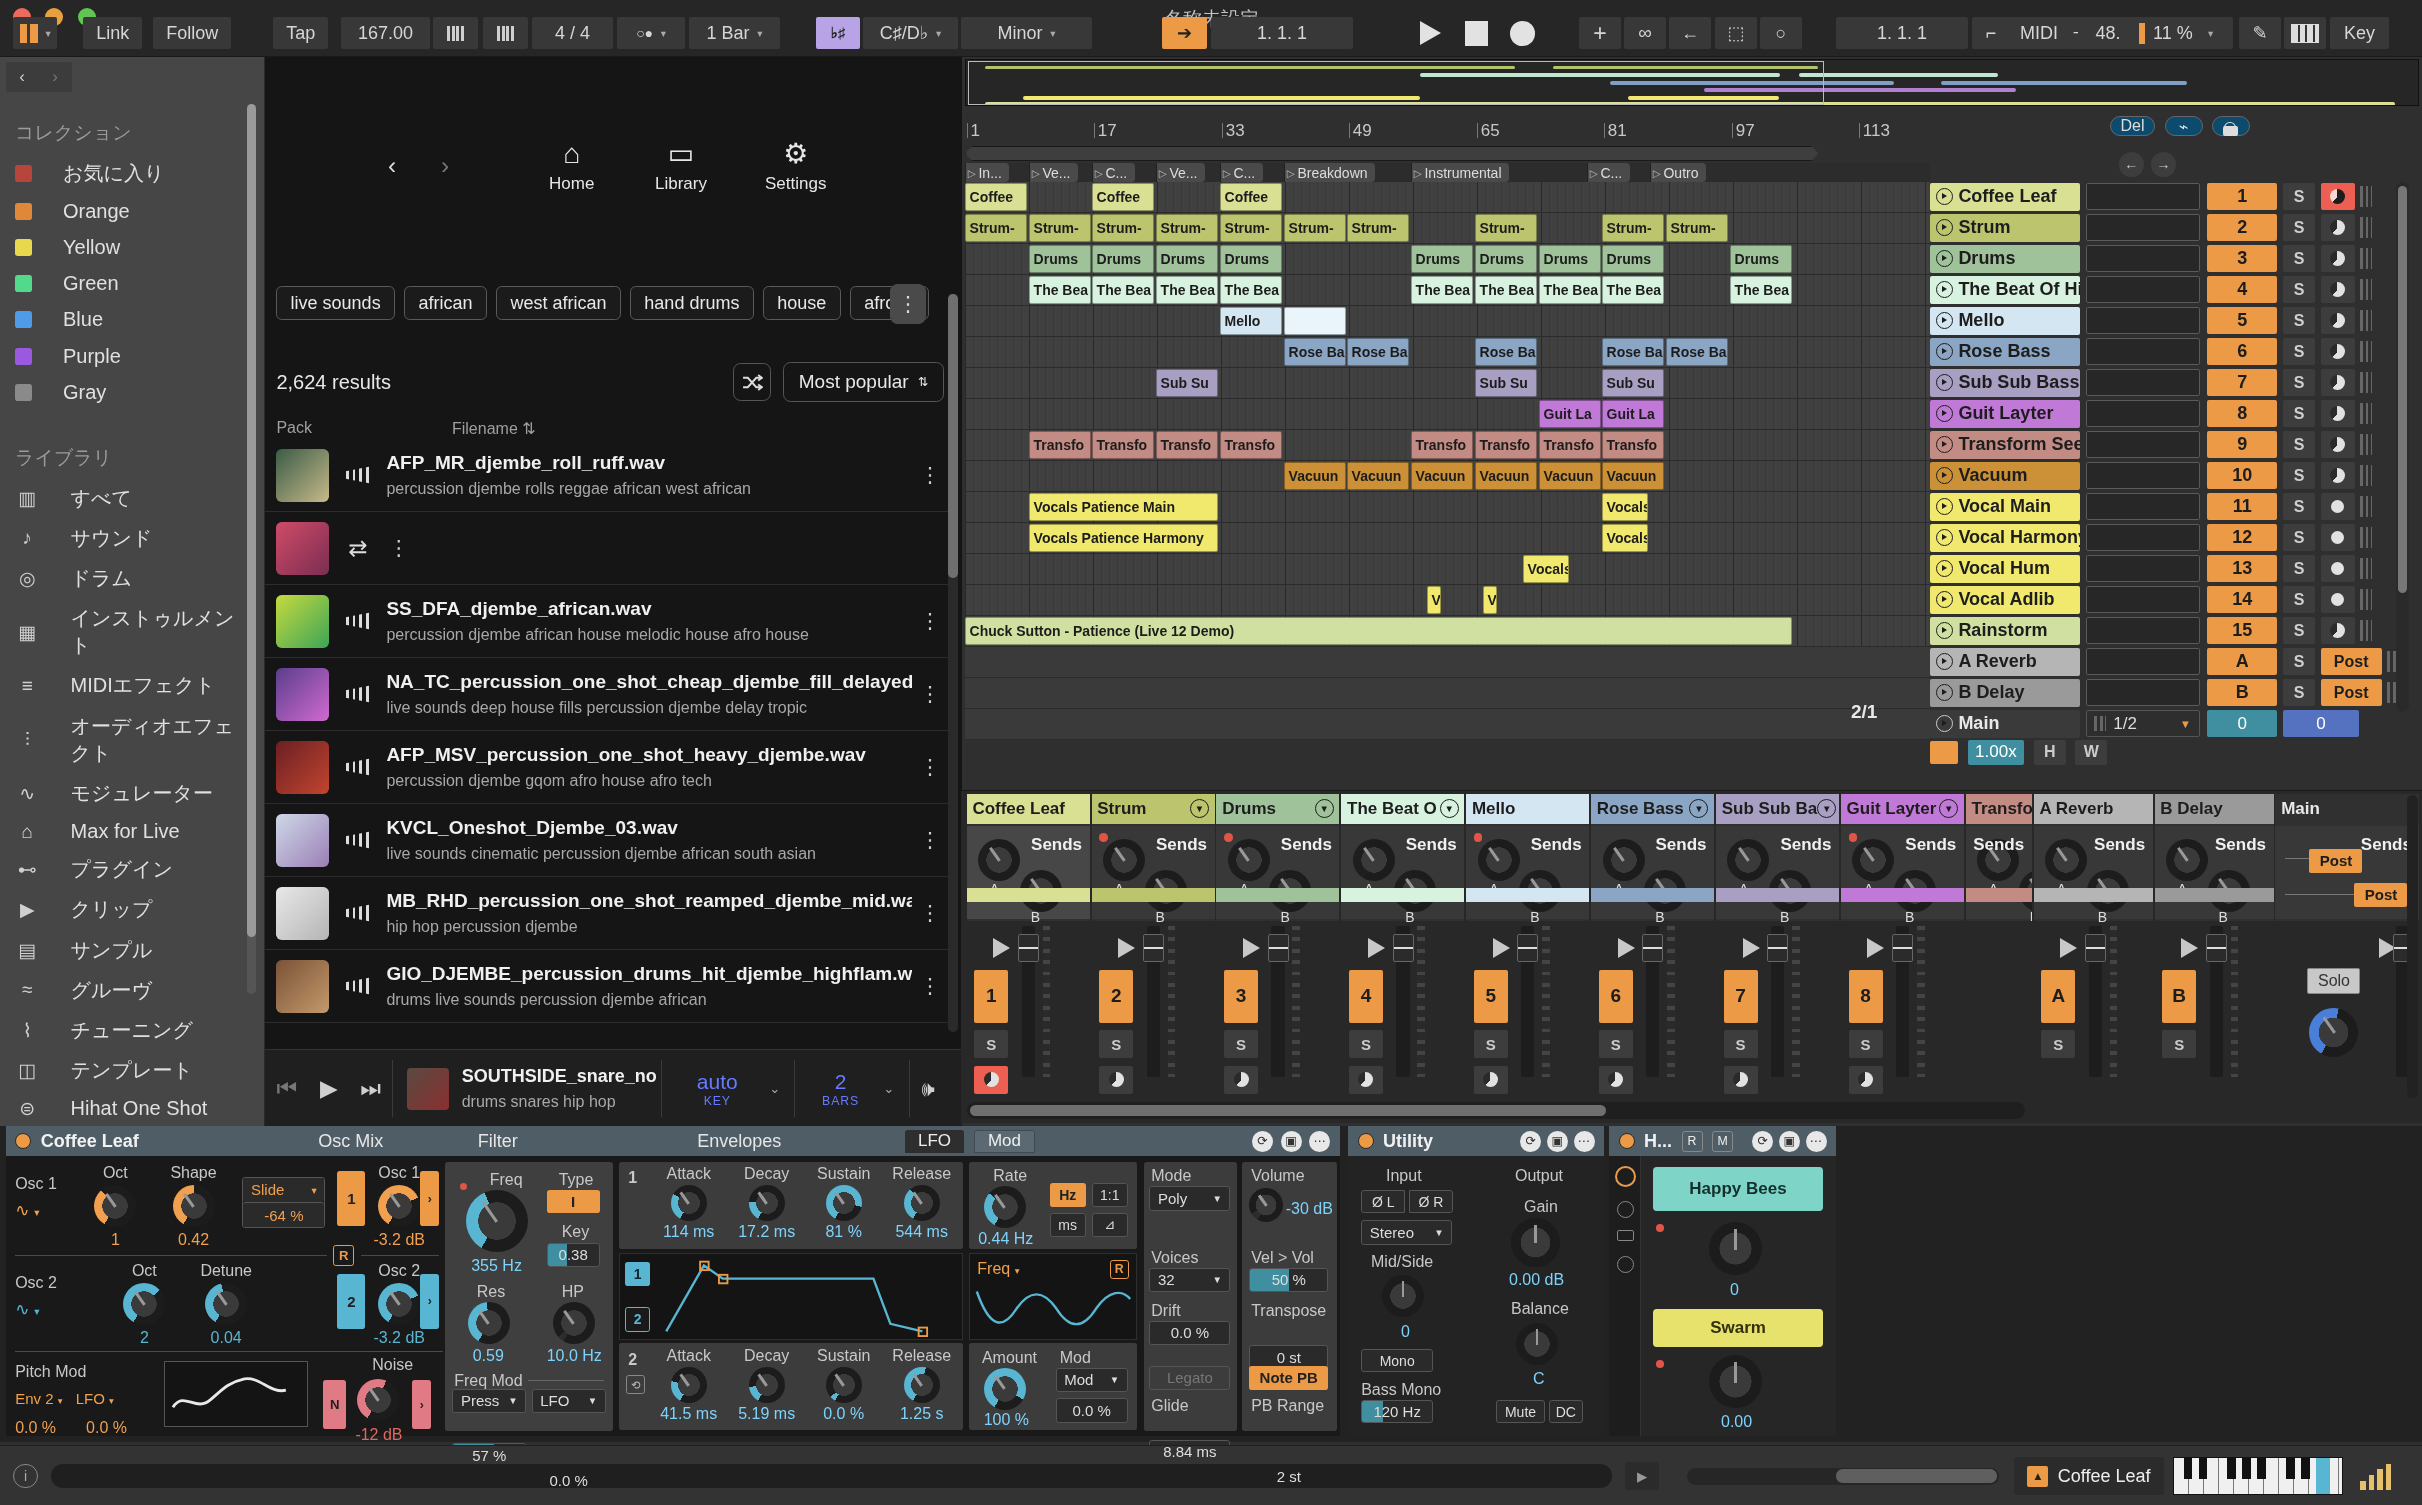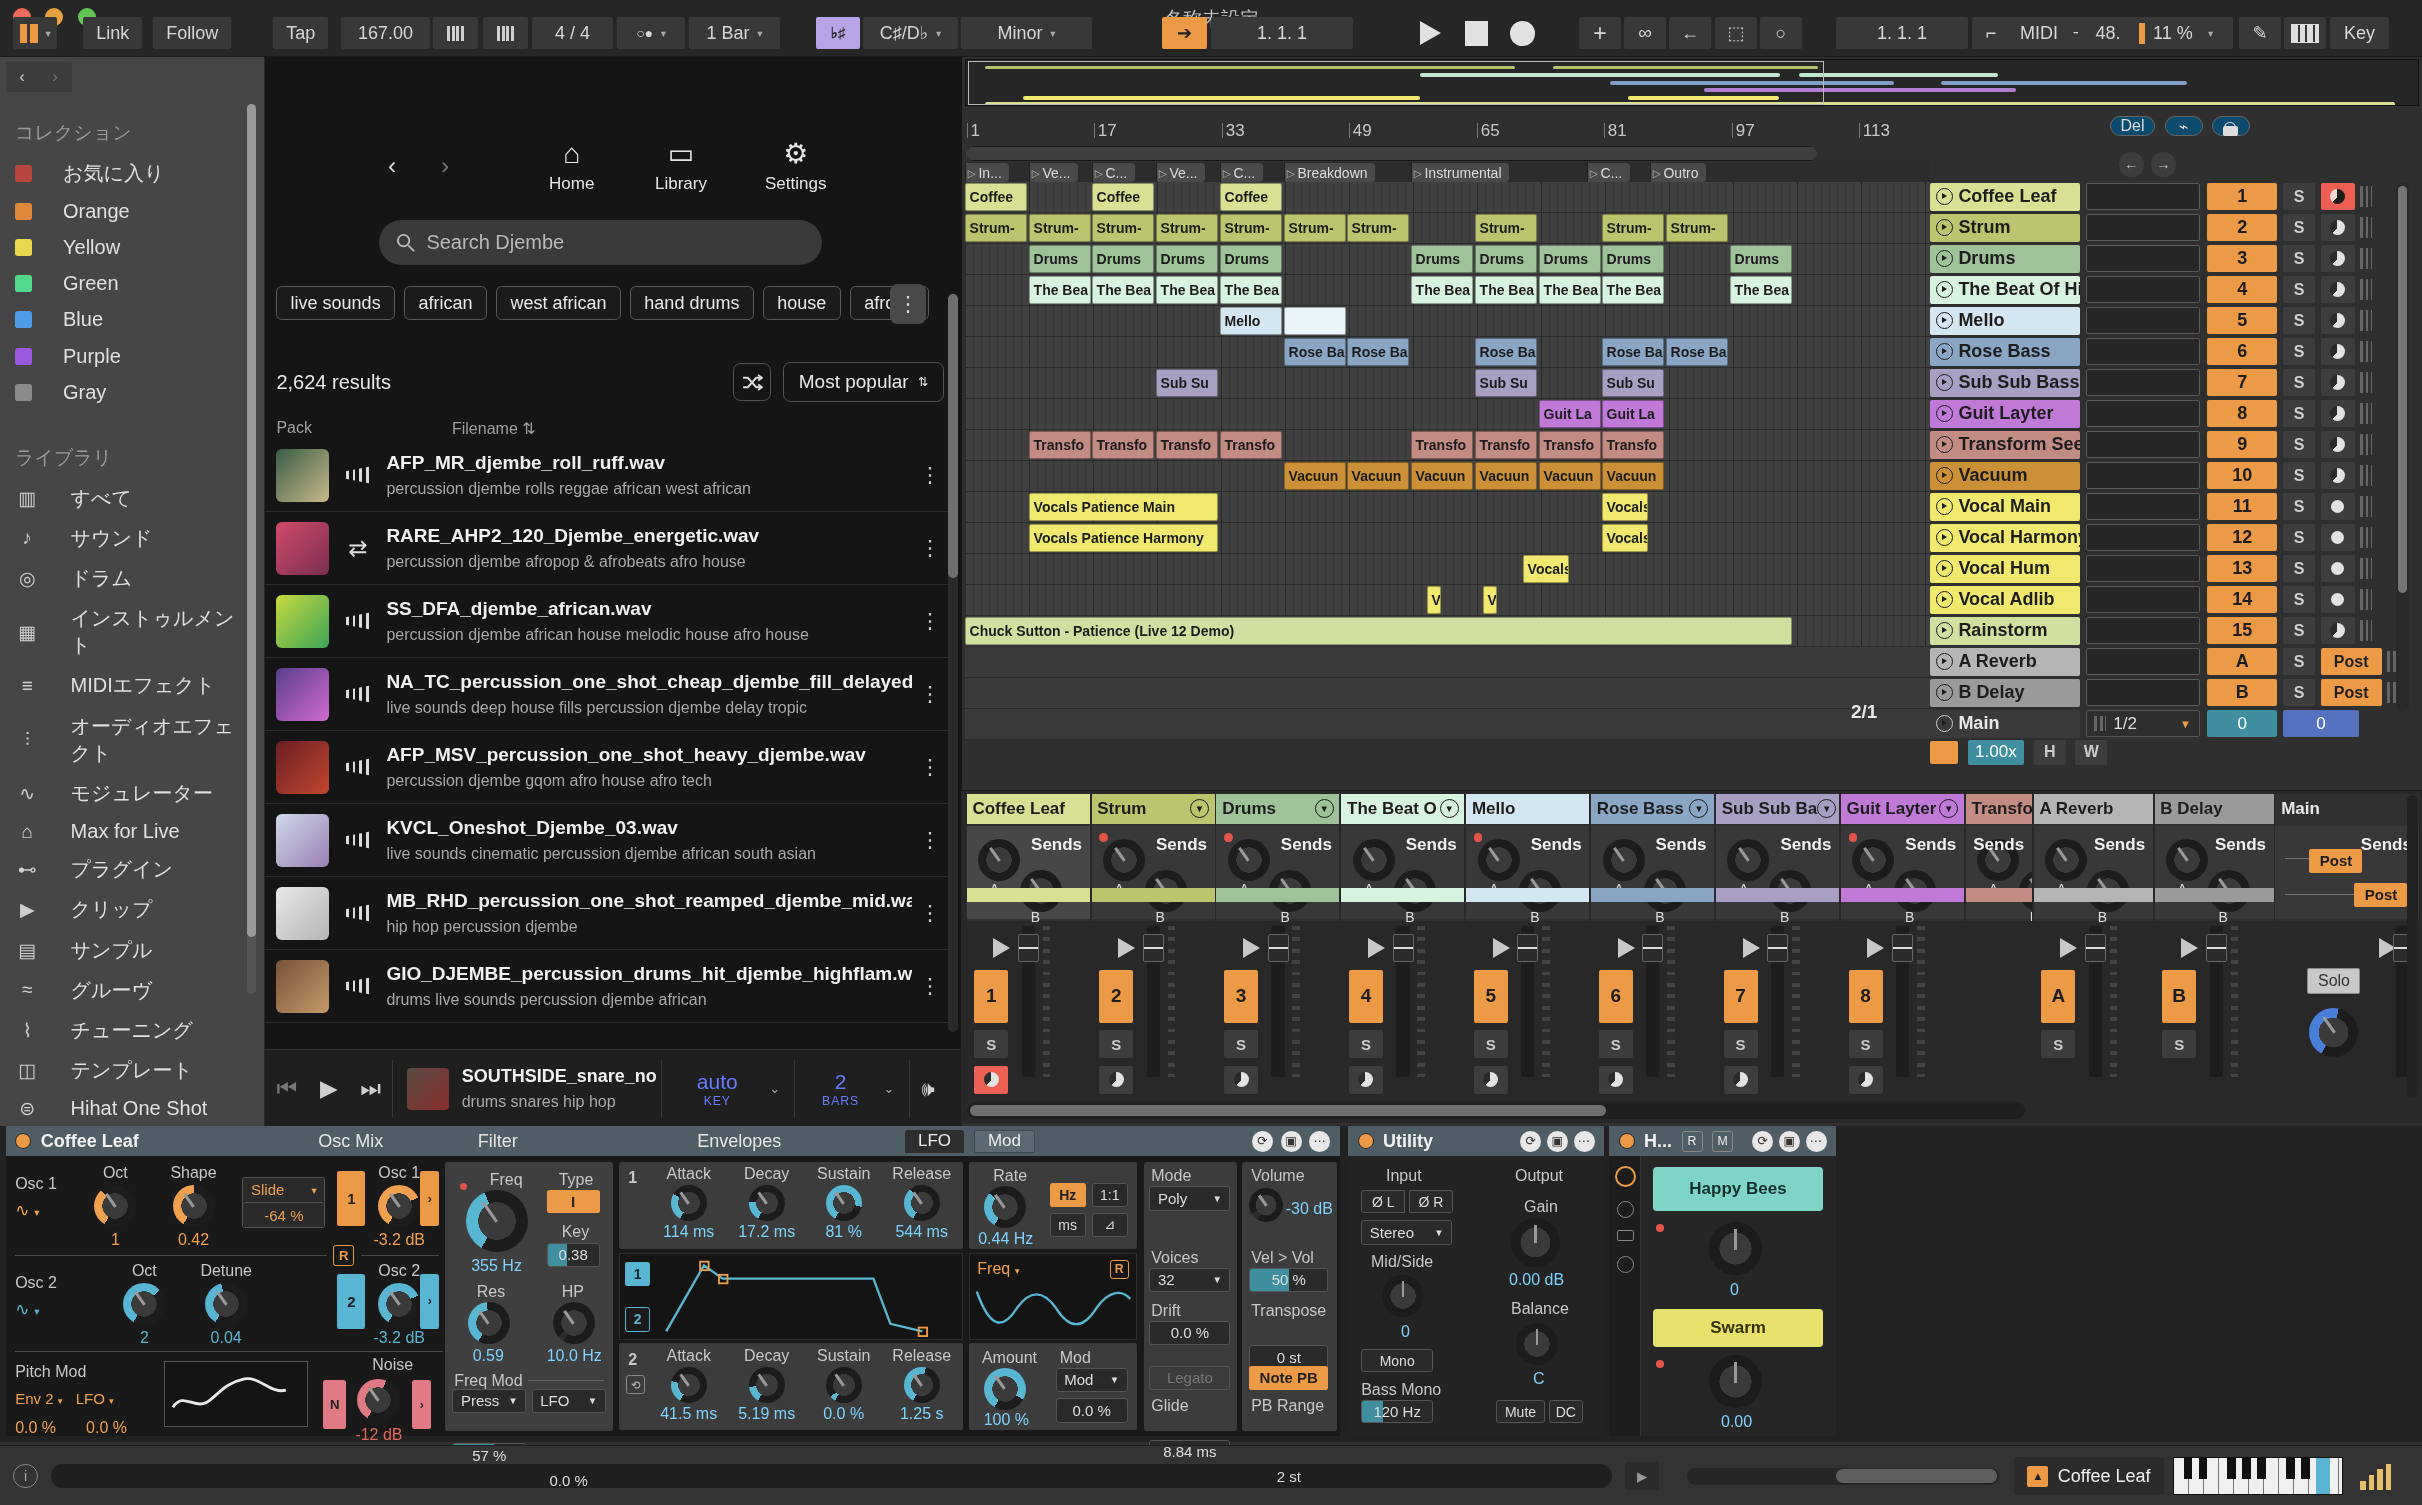--- a/index.html
+++ b/index.html
@@ -404,27 +404,20 @@
       <span>Home</span>
     </div>
     <div class="a spnav" style="left:390px;top:83px">
       <span class="gi">▭</span>
       <span>Library</span>
     </div>
     <div class="a spnav" style="left:500px;top:83px">
       <span class="gi">⚙</span>
       <span>Settings</span>
     </div>
-    <div id="search" class="a">
-      <svg width="19" height="19" viewBox="0 0 20 20">
-          <circle cx="8" cy="8" r="6" fill="none" stroke="#b9b9b9" stroke-width="2"></circle>
-          <line x1="13" y1="13" x2="19" y2="19" stroke="#b9b9b9" stroke-width="2"></line>
-        </svg>
-      <span>Search Djembe</span>
-    </div>
     <div id="tagrow" class="a">
 
     <span class="tag">live sounds</span>
         <span class="tag">african</span>
         <span class="tag">west african</span>
         <span class="tag">hand drums</span>
         <span class="tag">house</span>
         <span class="tag">afropo</span>
       </div>
     <div id="tagmore" class="a">⋮</div>
@@ -457,24 +450,20 @@
             <div class="rname">AFP_MR_djembe_roll_ruff.wav</div>
             <div class="rtags">percussion   djembe   rolls   reggae   african   west african</div>
           </span>
           <span class="kebab">⋮</span>
         </div>
         <div class="rrow">
           <span class="art" style="background: linear-gradient(135deg, rgb(208, 74, 104), rgb(122, 46, 82));"></span>
           <span class="wwrap">
 
             <span class="loopic">⇄</span>
-          </span>
-          <span class="rmeta">
-            <div class="rname">RARE_AHP2_120_Djembe_energetic.wav</div>
-            <div class="rtags">percussion   djembe   afropop &amp; afrobeats   afro house</div>
           </span>
           <span class="kebab">⋮</span>
         </div>
         <div class="rrow">
           <span class="art" style="background: linear-gradient(135deg, rgb(198, 217, 63), rgb(61, 164, 87));"></span>
           <span class="wwrap">
             <span class="wavebars"></span>
 
           </span>
           <span class="rmeta">

